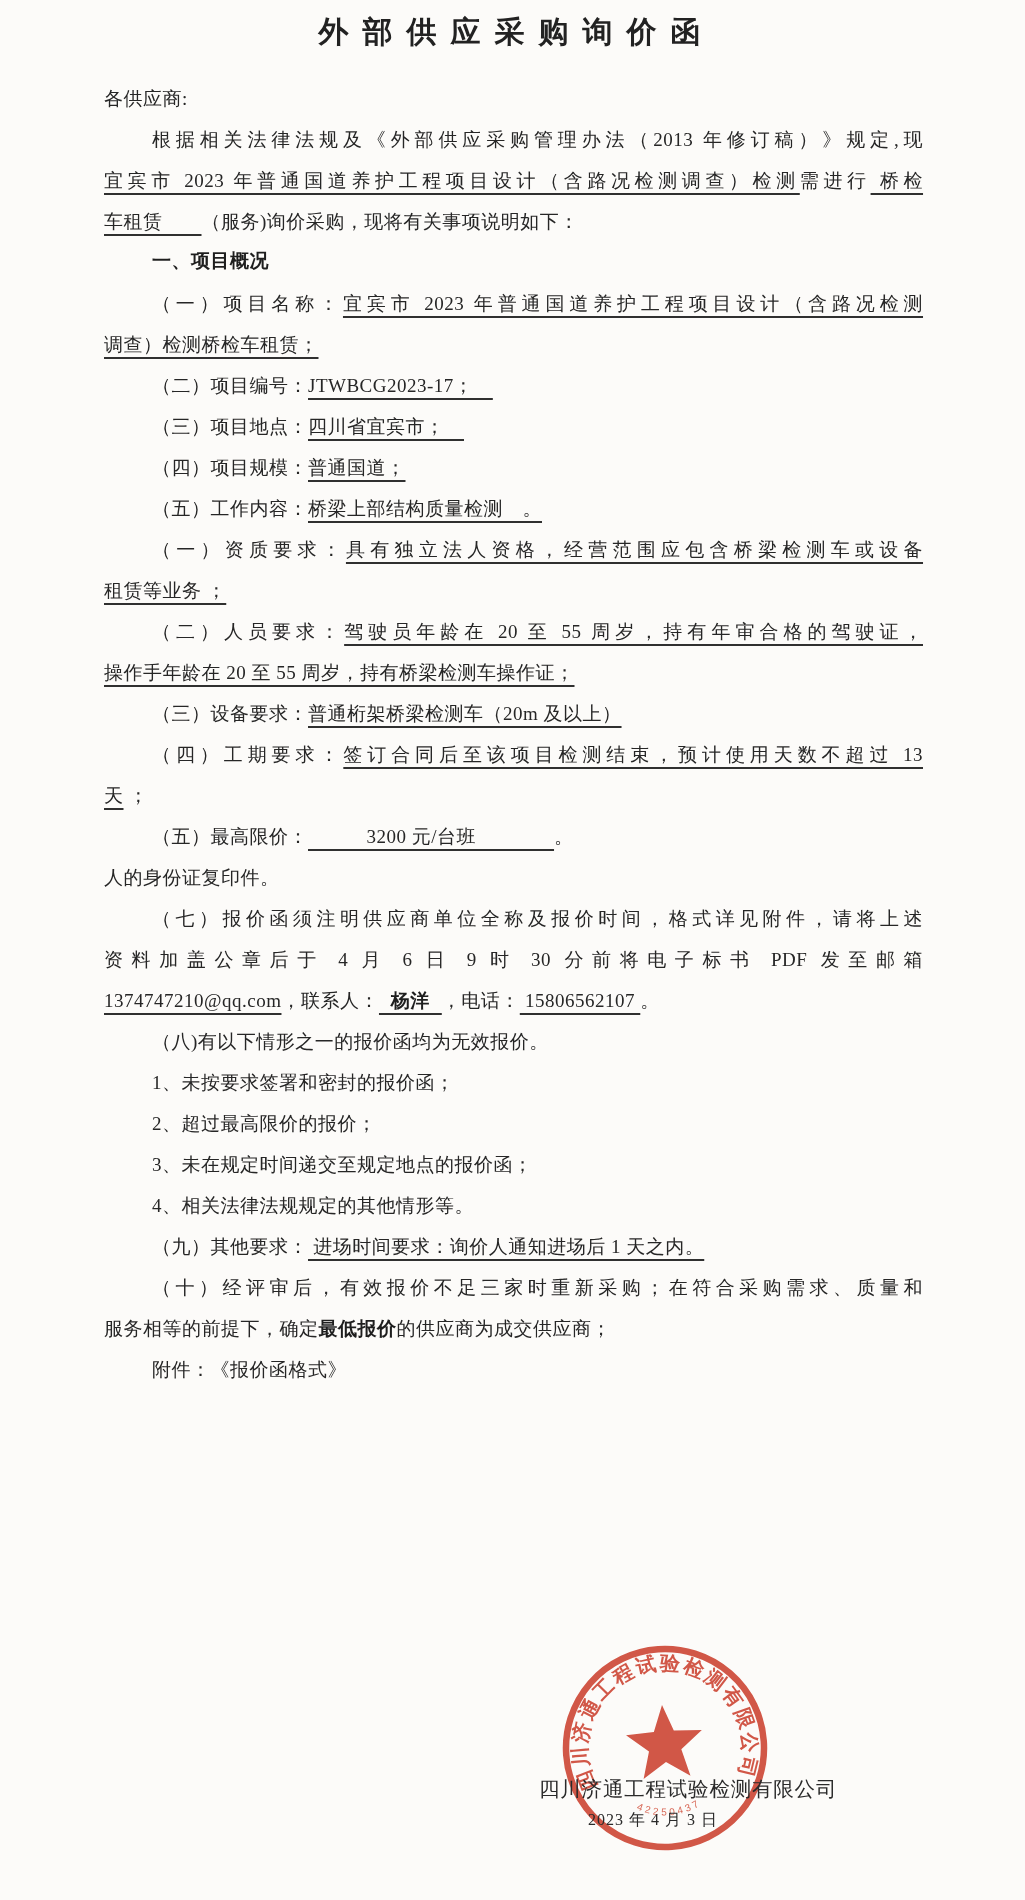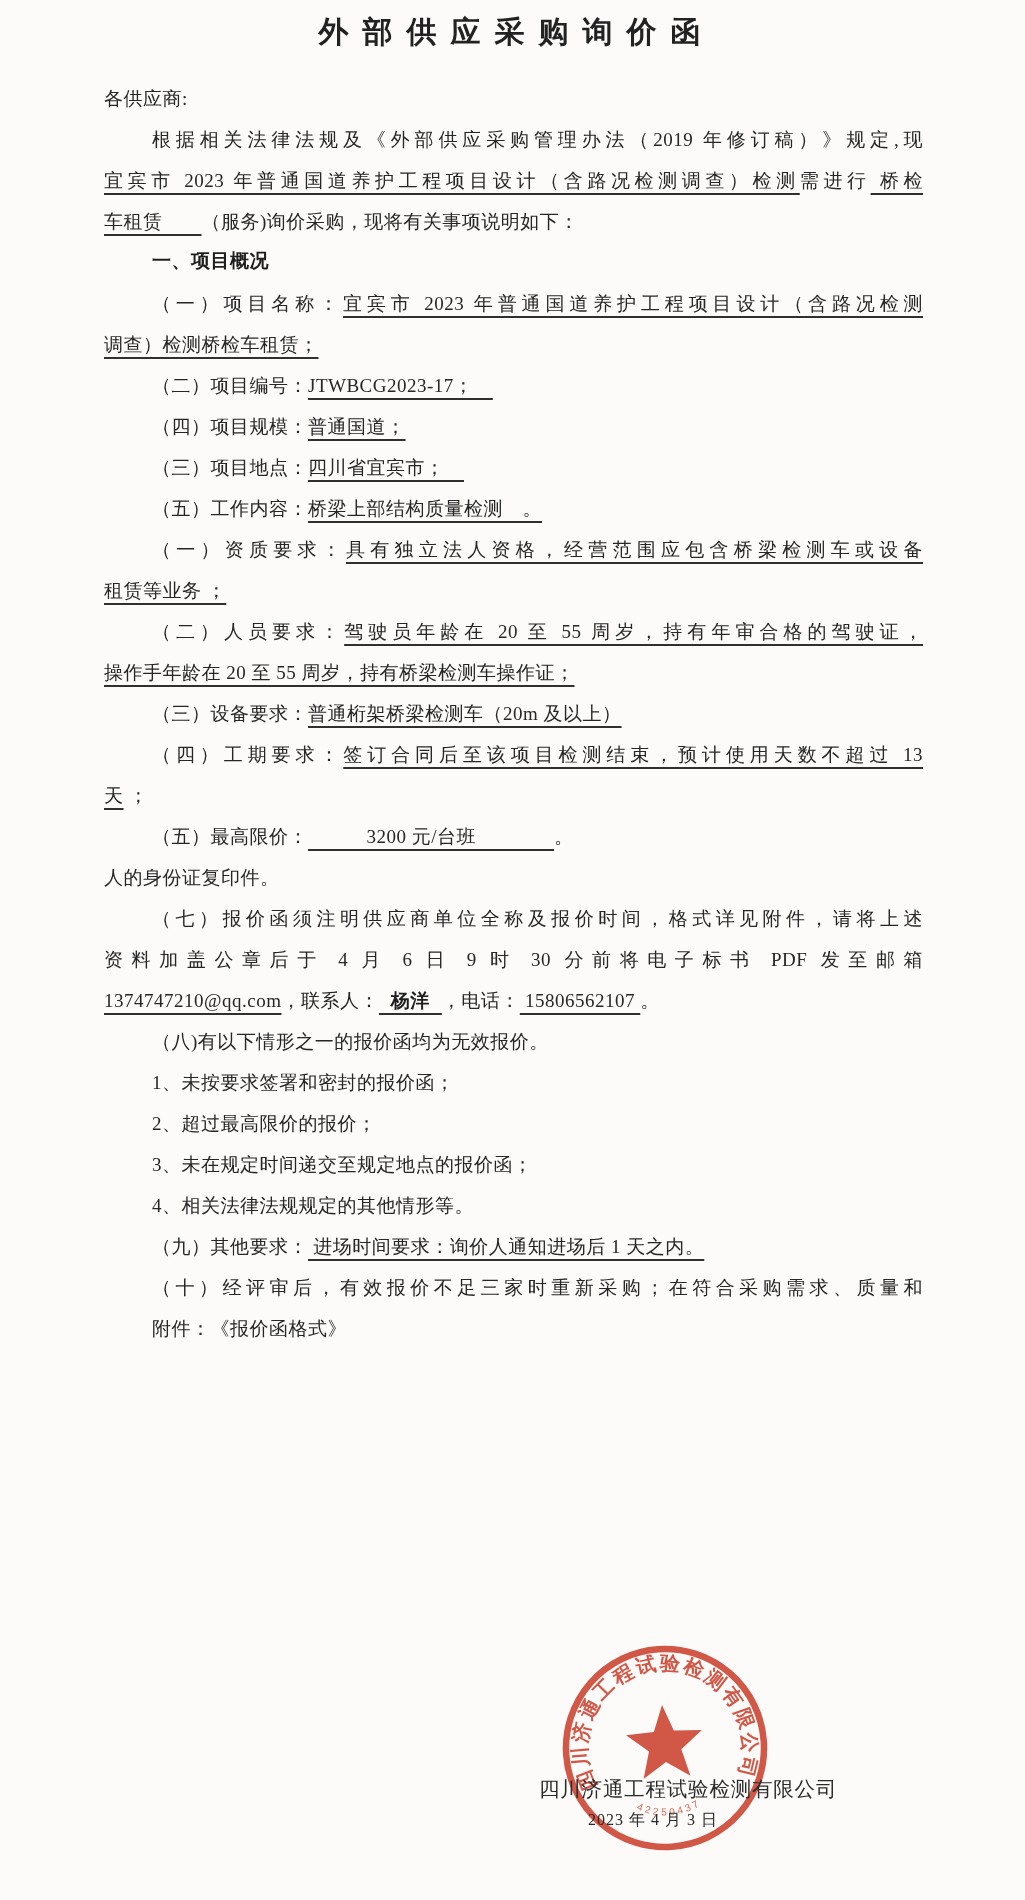--- a/index.html
+++ b/index.html
@@ -84,49 +84,50 @@
 </style>
 </head>
 <body>
 
 <div class="page">
 
   <div class="doc-title">外部供应采购询价函</div>
 
   <div class="doc-body">
       <div class="line"><span>各供应商:</span></div>
-      <div class="line indent full"><span>根据相关法律法规及《外部供应采购管理办法（2019 年修订稿）》规定,现</span></div>
+      <div class="line indent full"><span>根据相关法律法规及《外部供应采购管理办法（2013 年修订稿）》规定,现</span></div>
       <div class="line full"><span class="u">宜宾市 2023 年普通国道养护工程项目设计（含路况检测调查）检测</span><span>需进行</span><span class="u"> 桥检</span></div>
       <div class="line"><span class="u">车租赁　　</span><span>（服务)询价采购，现将有关事项说明如下：</span></div>
       <div class="line indent hei"><span>一、项目概况</span></div>
       <div class="line indent full"><span>（一）项目名称：</span><span class="u">宜宾市 2023 年普通国道养护工程项目设计（含路况检测</span></div>
       <div class="line"><span class="u">调查）检测桥检车租赁；</span></div>
       <div class="line indent"><span>（二）项目编号：</span><span class="u">JTWBCG2023-17；　</span></div>
+      <div class="line indent"><span>（三）项目地点：</span><span class="u">四川省宜宾市；　</span></div>
       <div class="line indent"><span>（四）项目规模：</span><span class="u">普通国道；</span></div>
-      <div class="line indent"><span>（三）项目地点：</span><span class="u">四川省宜宾市；　</span></div>
       <div class="line indent"><span>（五）工作内容：</span><span class="u">桥梁上部结构质量检测　。</span></div>
       <div class="line indent full"><span>（一）资质要求：</span><span class="u">具有独立法人资格，经营范围应包含桥梁检测车或设备</span></div>
       <div class="line"><span class="u">租赁等业务 ；</span></div>
       <div class="line indent full"><span>（二）人员要求：</span><span class="u">驾驶员年龄在 20 至 55 周岁，持有年审合格的驾驶证，</span></div>
       <div class="line"><span class="u">操作手年龄在 20 至 55 周岁，持有桥梁检测车操作证；</span></div>
       <div class="line indent"><span>（三）设备要求：</span><span class="u">普通桁架桥梁检测车（20m 及以上）</span></div>
       <div class="line indent full"><span>（四）工期要求：</span><span class="u">签订合同后至该项目检测结束，预计使用天数不超过 13</span></div>
       <div class="line"><span class="u">天</span><span> ；</span></div>
       <div class="line indent"><span>（五）最高限价：</span><span class="u">　　　3200 元/台班　　　　</span><span>。</span></div>
       <div class="line"><span>人的身份证复印件。</span></div>
       <div class="line indent full"><span>（七）报价函须注明供应商单位全称及报价时间，格式详见附件，请将上述</span></div>
       <div class="line full"><span>资料加盖公章后于 4 月 6 日 9 时 30 分前将电子标书 PDF 发至邮箱</span></div>
       <div class="line"><span class="u">1374747210@qq.com</span><span>，联系人：</span><span class="u b"> 杨洋 </span><span>，电话：</span><span class="u"> 15806562107 </span><span>。</span></div>
       <div class="line indent"><span>（八)有以下情形之一的报价函均为无效报价。</span></div>
       <div class="line indent"><span>1、未按要求签署和密封的报价函；</span></div>
       <div class="line indent"><span>2、超过最高限价的报价；</span></div>
       <div class="line indent"><span>3、未在规定时间递交至规定地点的报价函；</span></div>
       <div class="line indent"><span>4、相关法律法规规定的其他情形等。</span></div>
       <div class="line indent"><span>（九）其他要求：</span><span class="u"> 进场时间要求：询价人通知进场后 1 天之内。</span></div>
       <div class="line indent full"><span>（十）经评审后，有效报价不足三家时重新采购；在符合采购需求、质量和</span></div>
+      <div class="line"><span>服务相等的前提下，确定</span><span class="b">最低报价</span><span>的供应商为成交供应商；</span></div>
       <div class="line indent"><span>附件：《报价函格式》</span></div>
     </div>
 
   <svg class="seal" width="224" height="224" viewBox="-112 -112 224 224" aria-hidden="true">
     <defs>
       <path id="arcTop" d="M -72,30 A 78,78 0 1 1 72,30" fill="none"></path>
       <path id="arcBottom" d="M -56,38 A 68,68 0 0 0 56,38" fill="none"></path>
     </defs>
     <circle class="seal-ring" r="99" cx="0" cy="0"></circle>
     <polygon class="seal-star" points="0,-43 10,-16.8 38,-15.4 16.2,2.3 23.5,29.4 0,14 -23.5,29.4 -16.2,2.3 -38,-15.4 -10,-16.8"></polygon>

